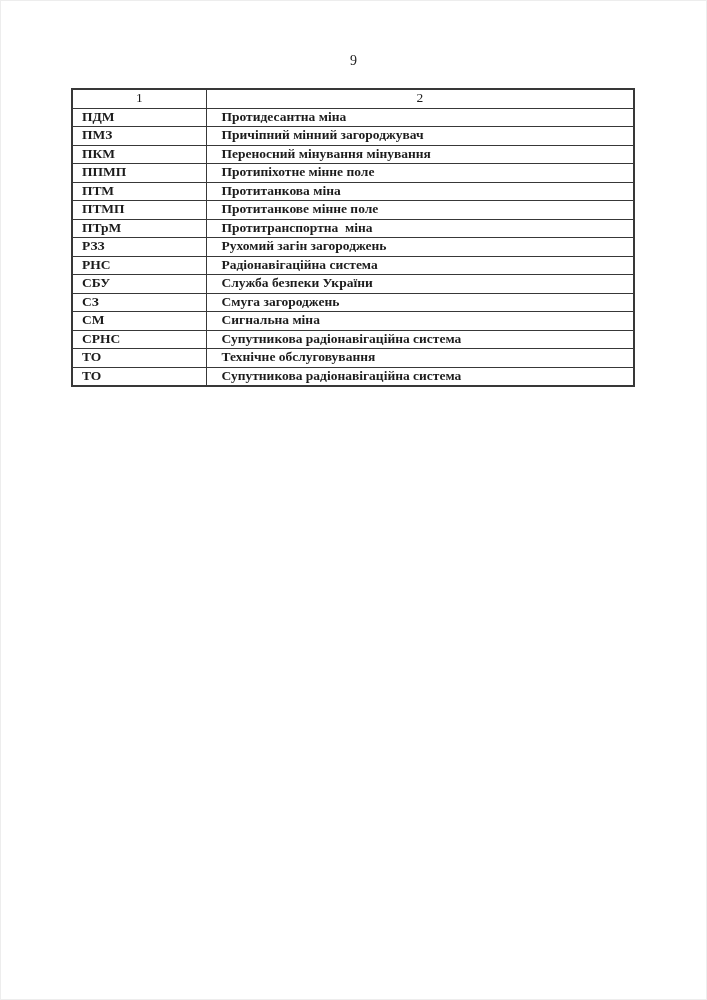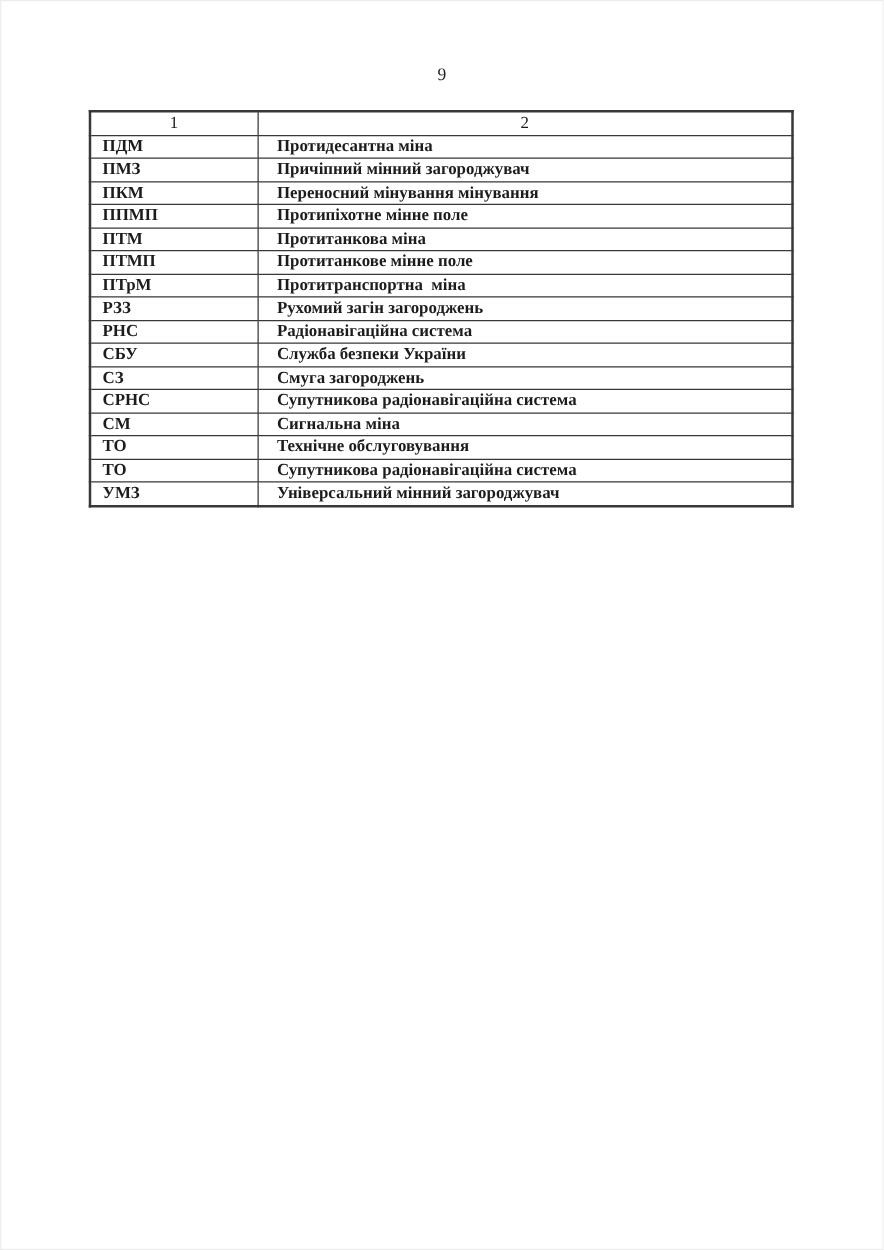--- a/index.html
+++ b/index.html
@@ -120,34 +120,30 @@
         </tr>
         <tr>
           <td class="col-abbr">СБУ</td>
           <td class="col-meaning">Служба безпеки України</td>
         </tr>
         <tr>
           <td class="col-abbr">СЗ</td>
           <td class="col-meaning">Смуга загороджень</td>
         </tr>
         <tr>
+          <td class="col-abbr">СМ</td>
+          <td class="col-meaning">Сигнальна міна</td>
+        </tr>
+        <tr>
           <td class="col-abbr">СРНС</td>
           <td class="col-meaning">Супутникова радіонавігаційна система</td>
-        </tr>
-        <tr>
-          <td class="col-abbr">СМ</td>
-          <td class="col-meaning">Сигнальна міна</td>
         </tr>
         <tr>
           <td class="col-abbr">ТО</td>
           <td class="col-meaning">Технічне обслуговування</td>
         </tr>
         <tr>
           <td class="col-abbr">ТО</td>
           <td class="col-meaning">Супутникова радіонавігаційна система</td>
         </tr>
-        <tr>
-          <td class="col-abbr">УМЗ</td>
-          <td class="col-meaning">Універсальний мінний загороджувач</td>
-        </tr>
       </tbody>
   </table>
 </div>
 
 </body></html>

